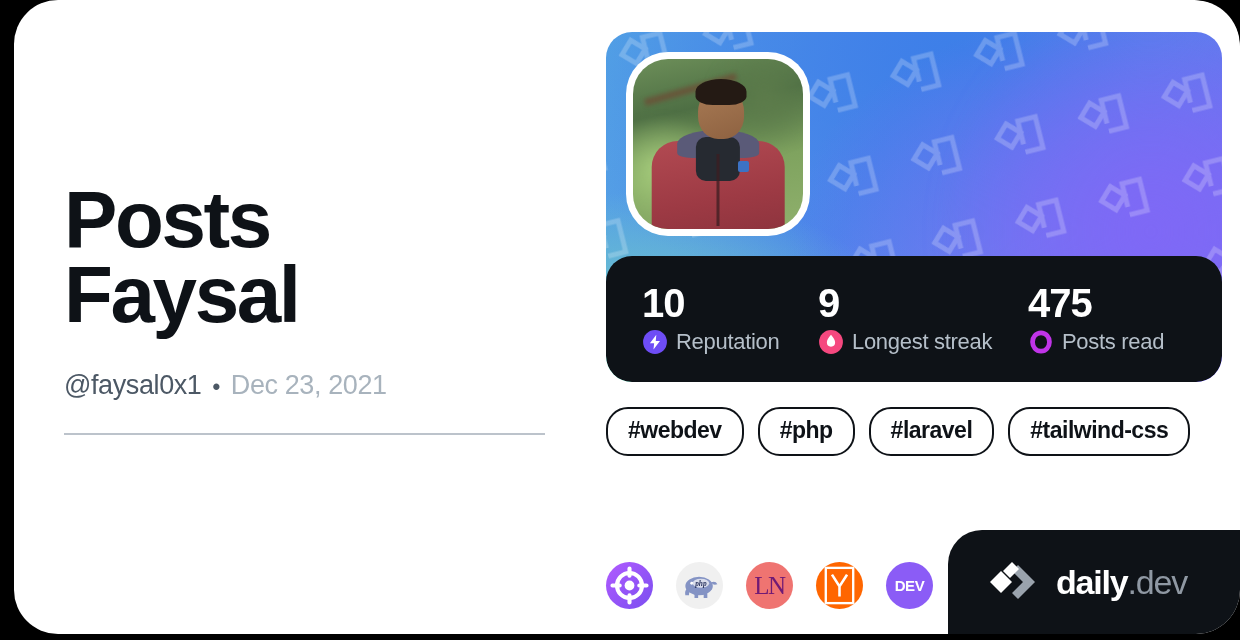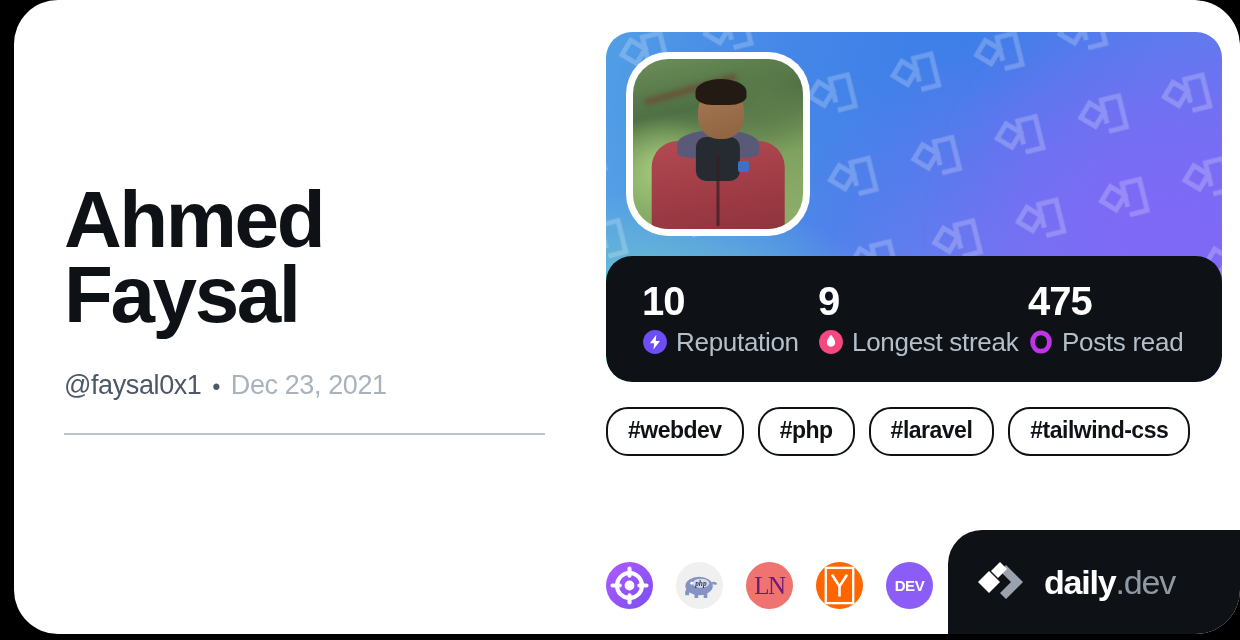--- a/index.html
+++ b/index.html
@@ -204,21 +204,21 @@
   .stat { display: flex; flex-direction: column; gap: 6px; }
   .stat:nth-child(1) { width: 176px; }
   .stat:nth-child(2) { width: 210px; }
   .stat-value {
     font-size: 40px; font-weight: 700;
     color: #ffffff; letter-spacing: -1px;
     line-height: 1;
   }
   .stat-label-row { display: flex; align-items: center; gap: 8px; }
   .stat-label {
-    font-size: 26px; color: #b5bfc9;
+    font-size: 22px; color: #b5bfc9;
     letter-spacing: -0.3px;
   }
   .stat-icon { width: 26px; height: 26px; flex: 0 0 26px; }
 
   
   .tags {
     position: absolute;
     left: 0; top: 375px;
     width: 616px;
     display: flex; flex-wrap: wrap;
@@ -265,36 +265,36 @@
 
   
   .watermark {
     position: absolute;
     right: 0px; bottom: 0px;
     width: 292px; height: 104px;
     background: #0e1217;
     border-radius: 34px 0 44px 0;
     display: flex; align-items: center;
     gap: 14px;
-    padding-left: 26px;
+    padding-left: 38px;
     z-index: 9;
   }
   .wm-text { font-size: 34px; font-weight: 700; letter-spacing: -1.2px; }
   .wm-daily { color: #ffffff; }
   .wm-dev { color: #8f98a3; font-weight: 400; }
 </style>
 </head>
 <body>
 
 <div class="stage">
   <div class="card">
 
     <div class="left-col">
       <div class="display-name">
-        <div>Ahmed</div>
+        <div>Posts</div>
         <div>Faysal</div>
       </div>
       <div class="meta-row">
         <span class="handle">@faysal0x1</span>
         <span class="dot-sep">•</span>
         <span class="joined">Dec 23, 2021</span>
       </div>
       <div class="divider"></div>
     </div>
 

